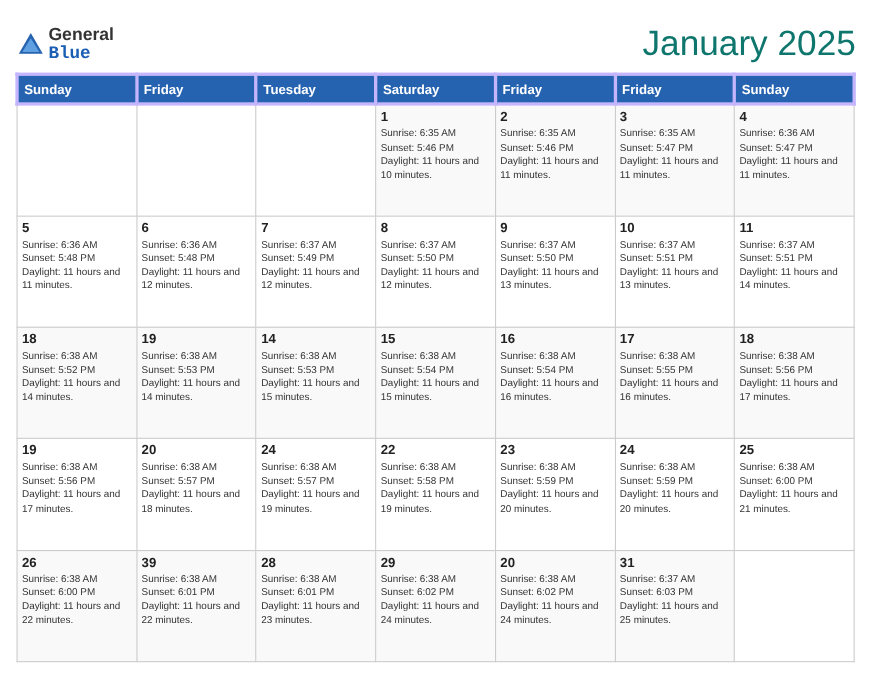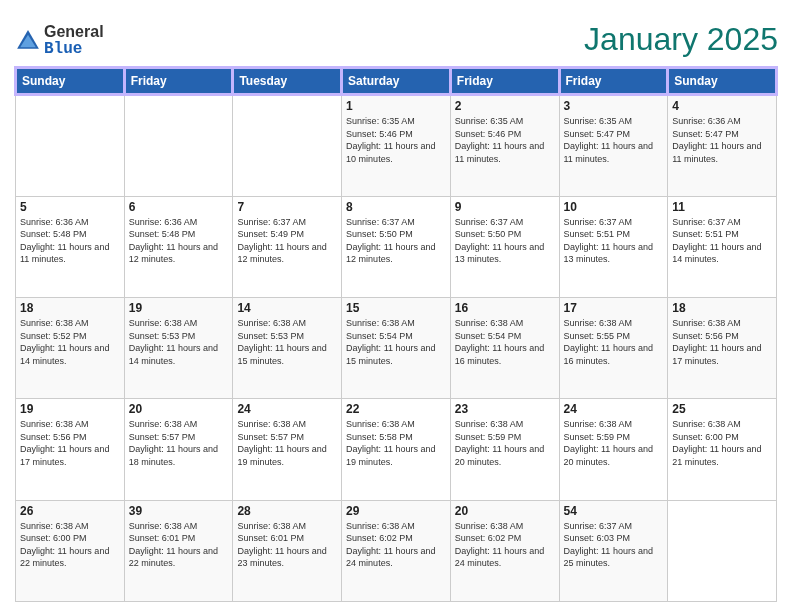--- a/index.html
+++ b/index.html
@@ -267,20 +267,20 @@
           </td>
           <td>
             <span class="day-number">29</span>
             <div class="day-info">Sunrise: 6:38 AM<br>Sunset: 6:02 PM<br>Daylight: 11 hours and 24 minutes.</div>
           </td>
           <td>
             <span class="day-number">20</span>
             <div class="day-info">Sunrise: 6:38 AM<br>Sunset: 6:02 PM<br>Daylight: 11 hours and 24 minutes.</div>
           </td>
           <td>
-            <span class="day-number">54</span>
+            <span class="day-number">31</span>
             <div class="day-info">Sunrise: 6:37 AM<br>Sunset: 6:03 PM<br>Daylight: 11 hours and 25 minutes.</div>
           </td>
           <td class="empty-cell"></td>
         </tr>
       </tbody>
   </table>
 </div>
 
 </body></html>

